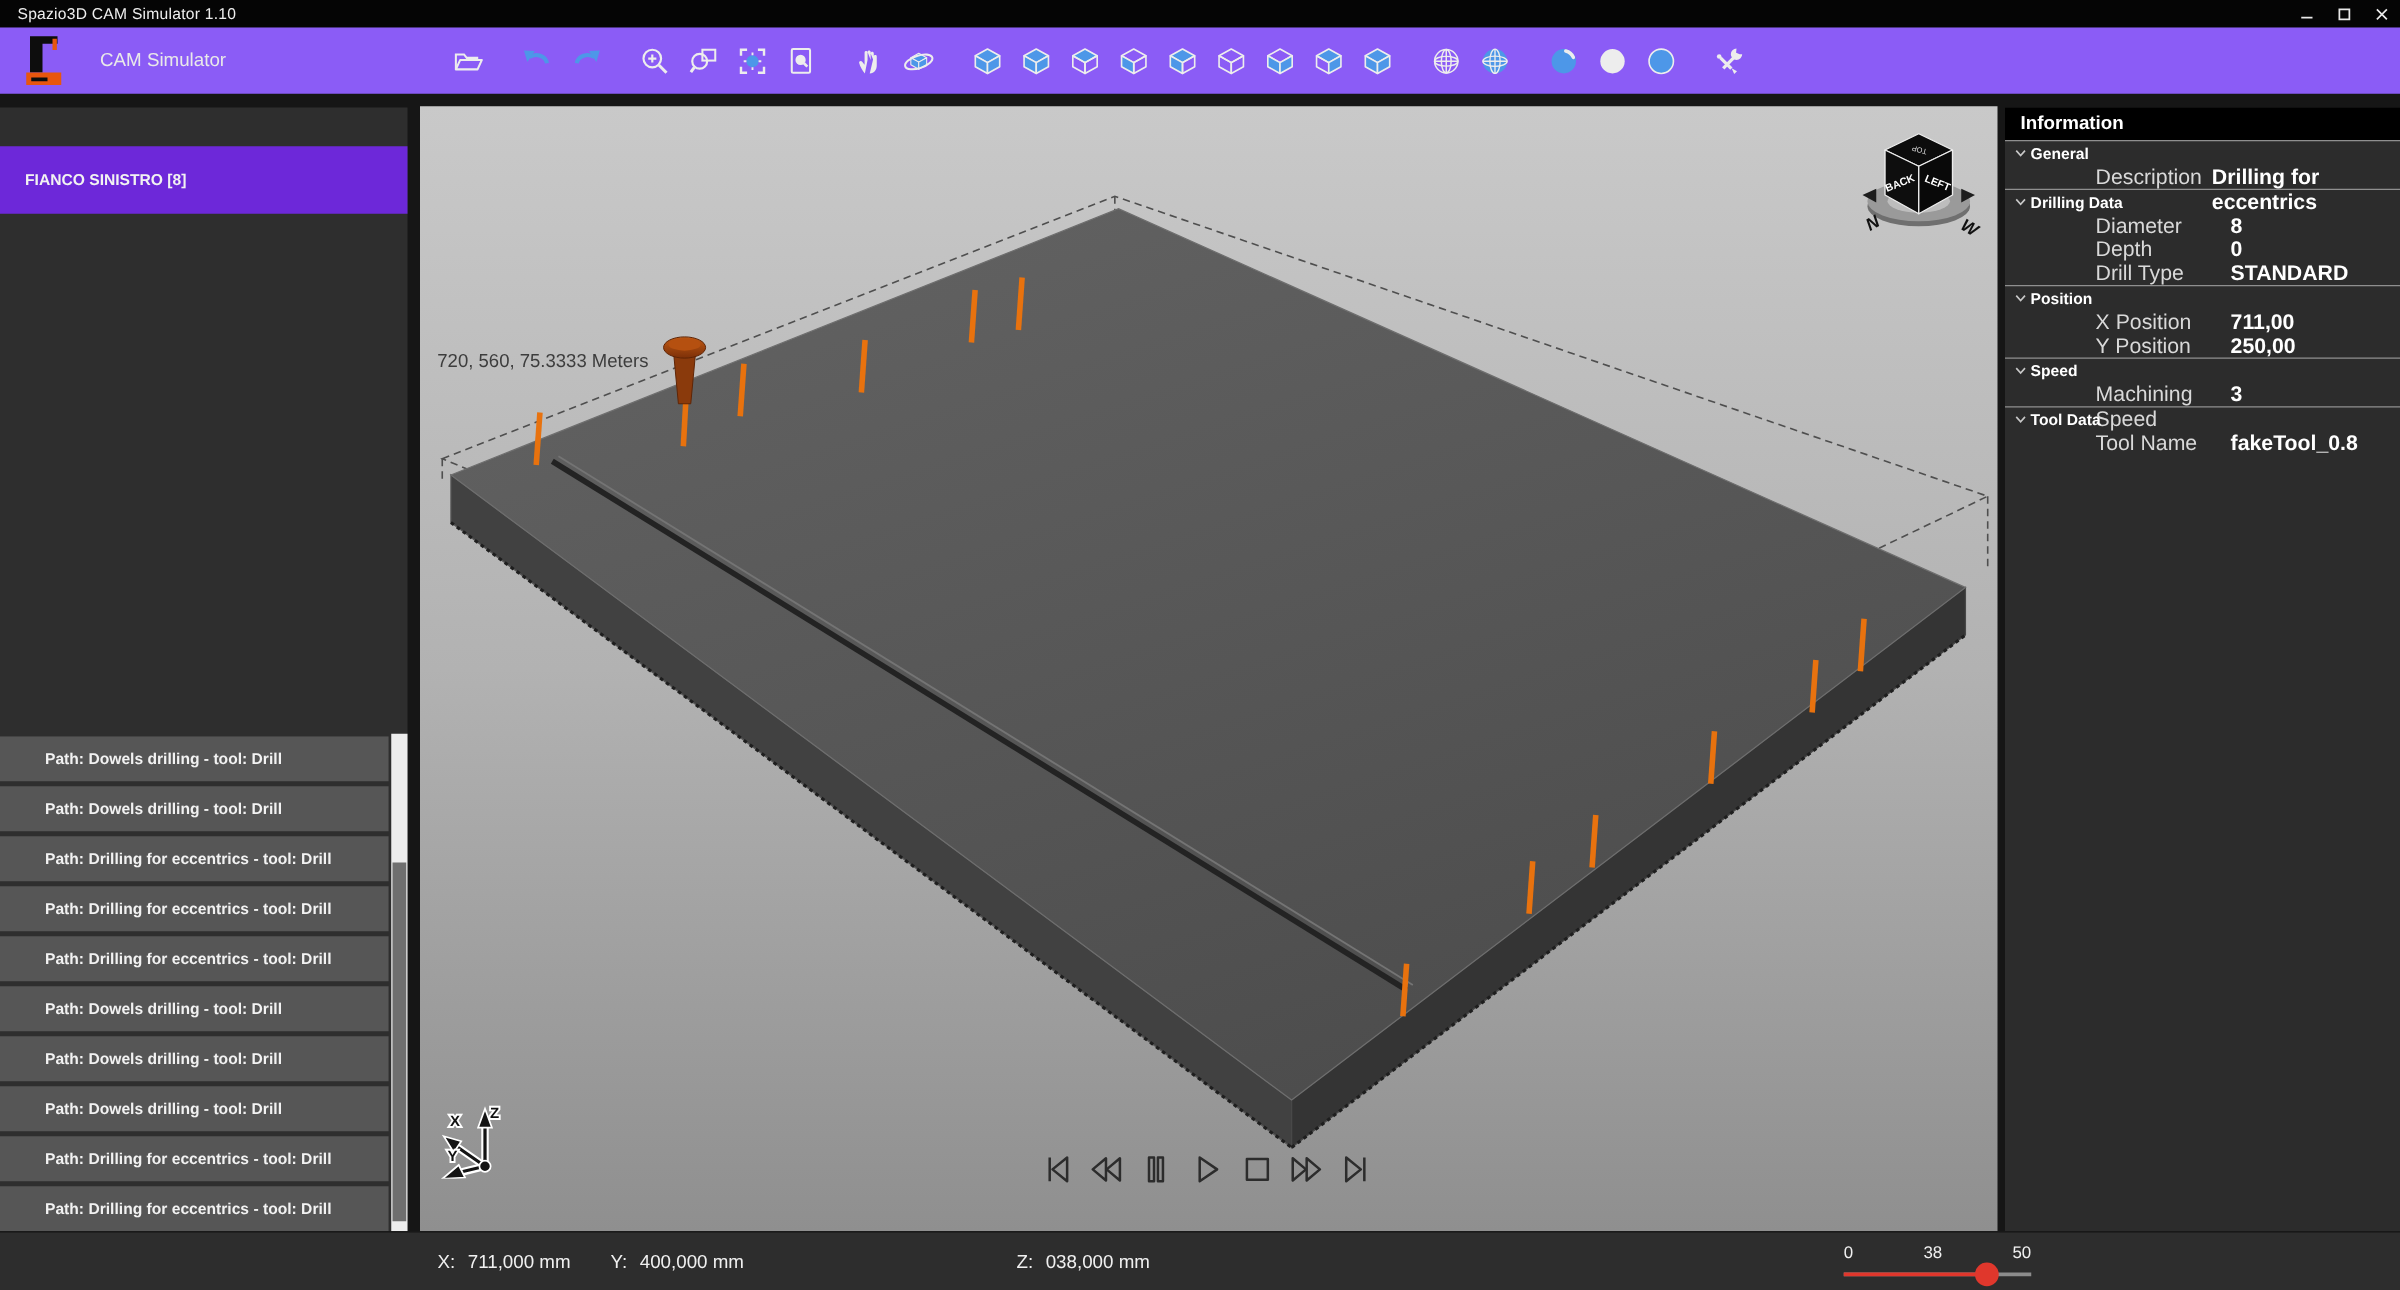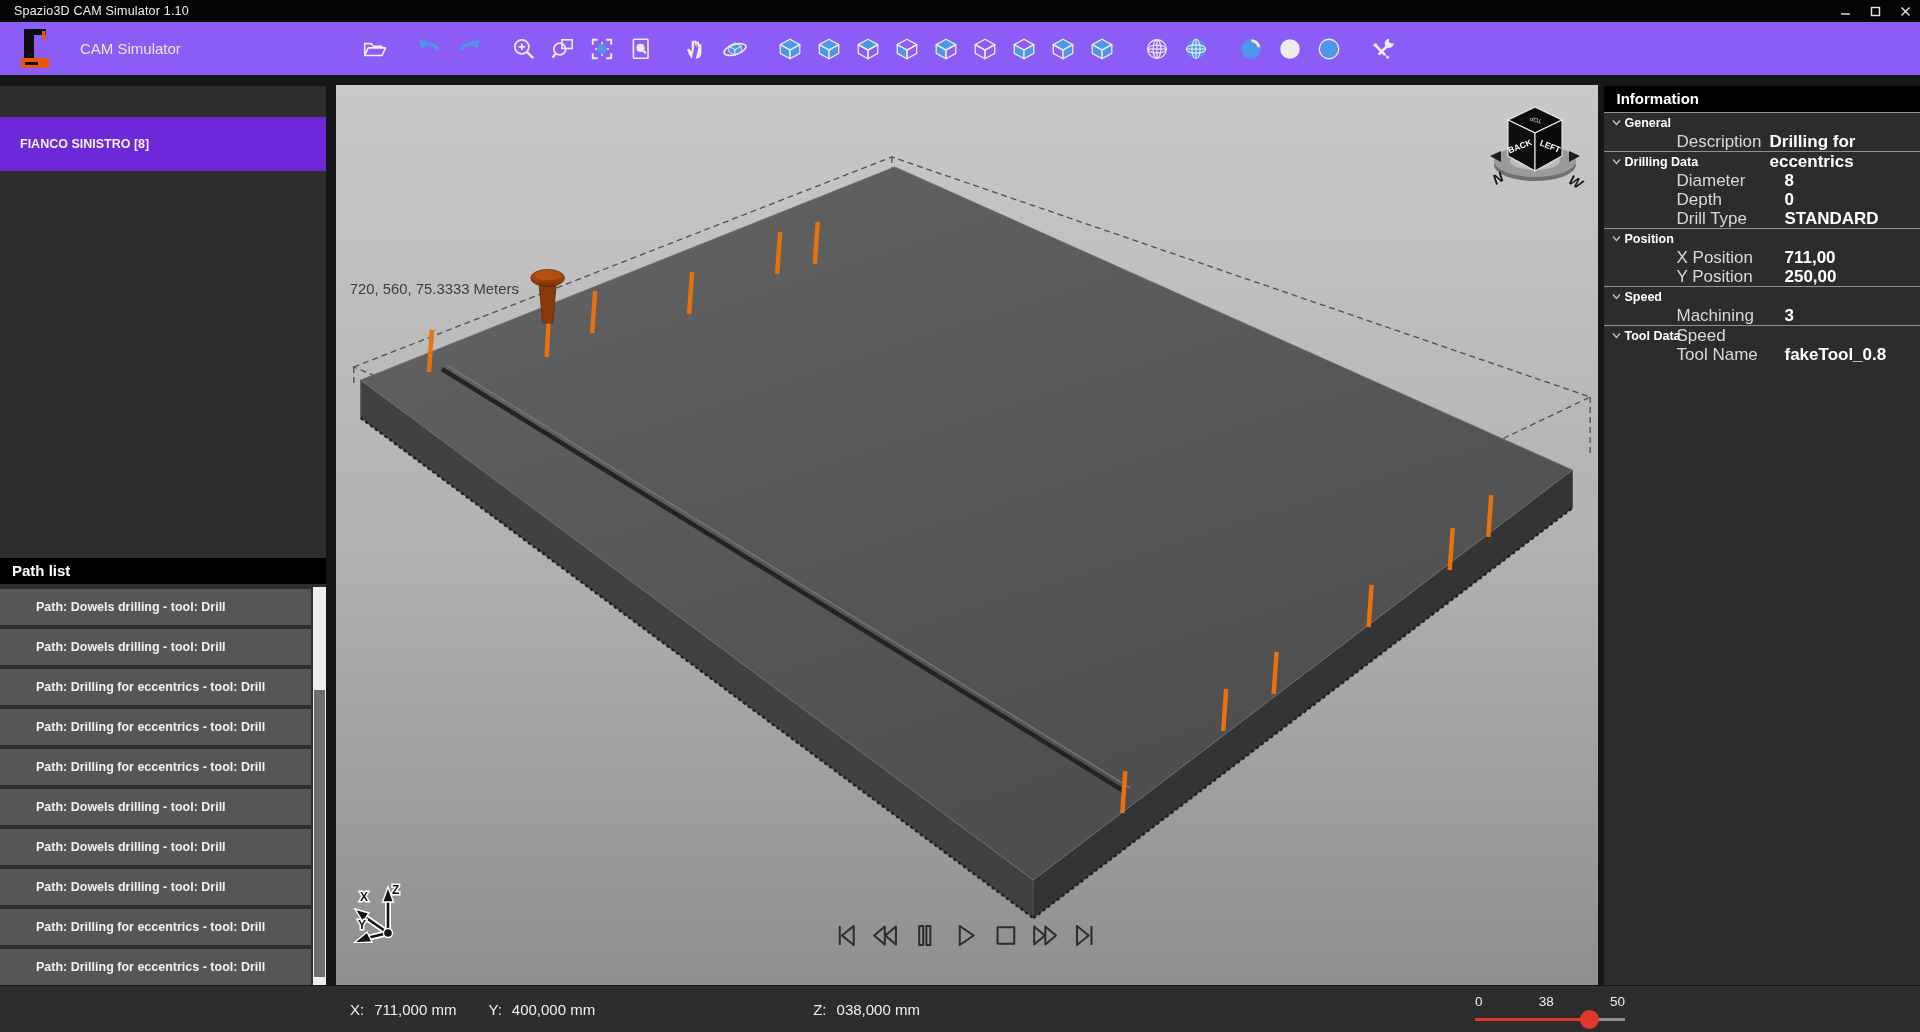--- a/index.html
+++ b/index.html
@@ -327,21 +327,20 @@
       </div>
     </div>
 </div>
 
 <div class="main">
 
   <div class="sidebar">
     <div class="panel-items" id="panel-items">
         <div class="panel-item">FIANCO SINISTRO [8]</div>
       </div>
-    <div class="list-header path-header">Path list</div>
     <div class="path-items" id="path-items">
         <div class="path-item">Path: Dowels drilling - tool: Drill</div>
         <div class="path-item">Path: Dowels drilling - tool: Drill</div>
         <div class="path-item">Path: Drilling for eccentrics - tool: Drill</div>
         <div class="path-item">Path: Drilling for eccentrics - tool: Drill</div>
         <div class="path-item">Path: Drilling for eccentrics - tool: Drill</div>
         <div class="path-item">Path: Dowels drilling - tool: Drill</div>
         <div class="path-item">Path: Dowels drilling - tool: Drill</div>
         <div class="path-item">Path: Dowels drilling - tool: Drill</div>
         <div class="path-item">Path: Drilling for eccentrics - tool: Drill</div>

